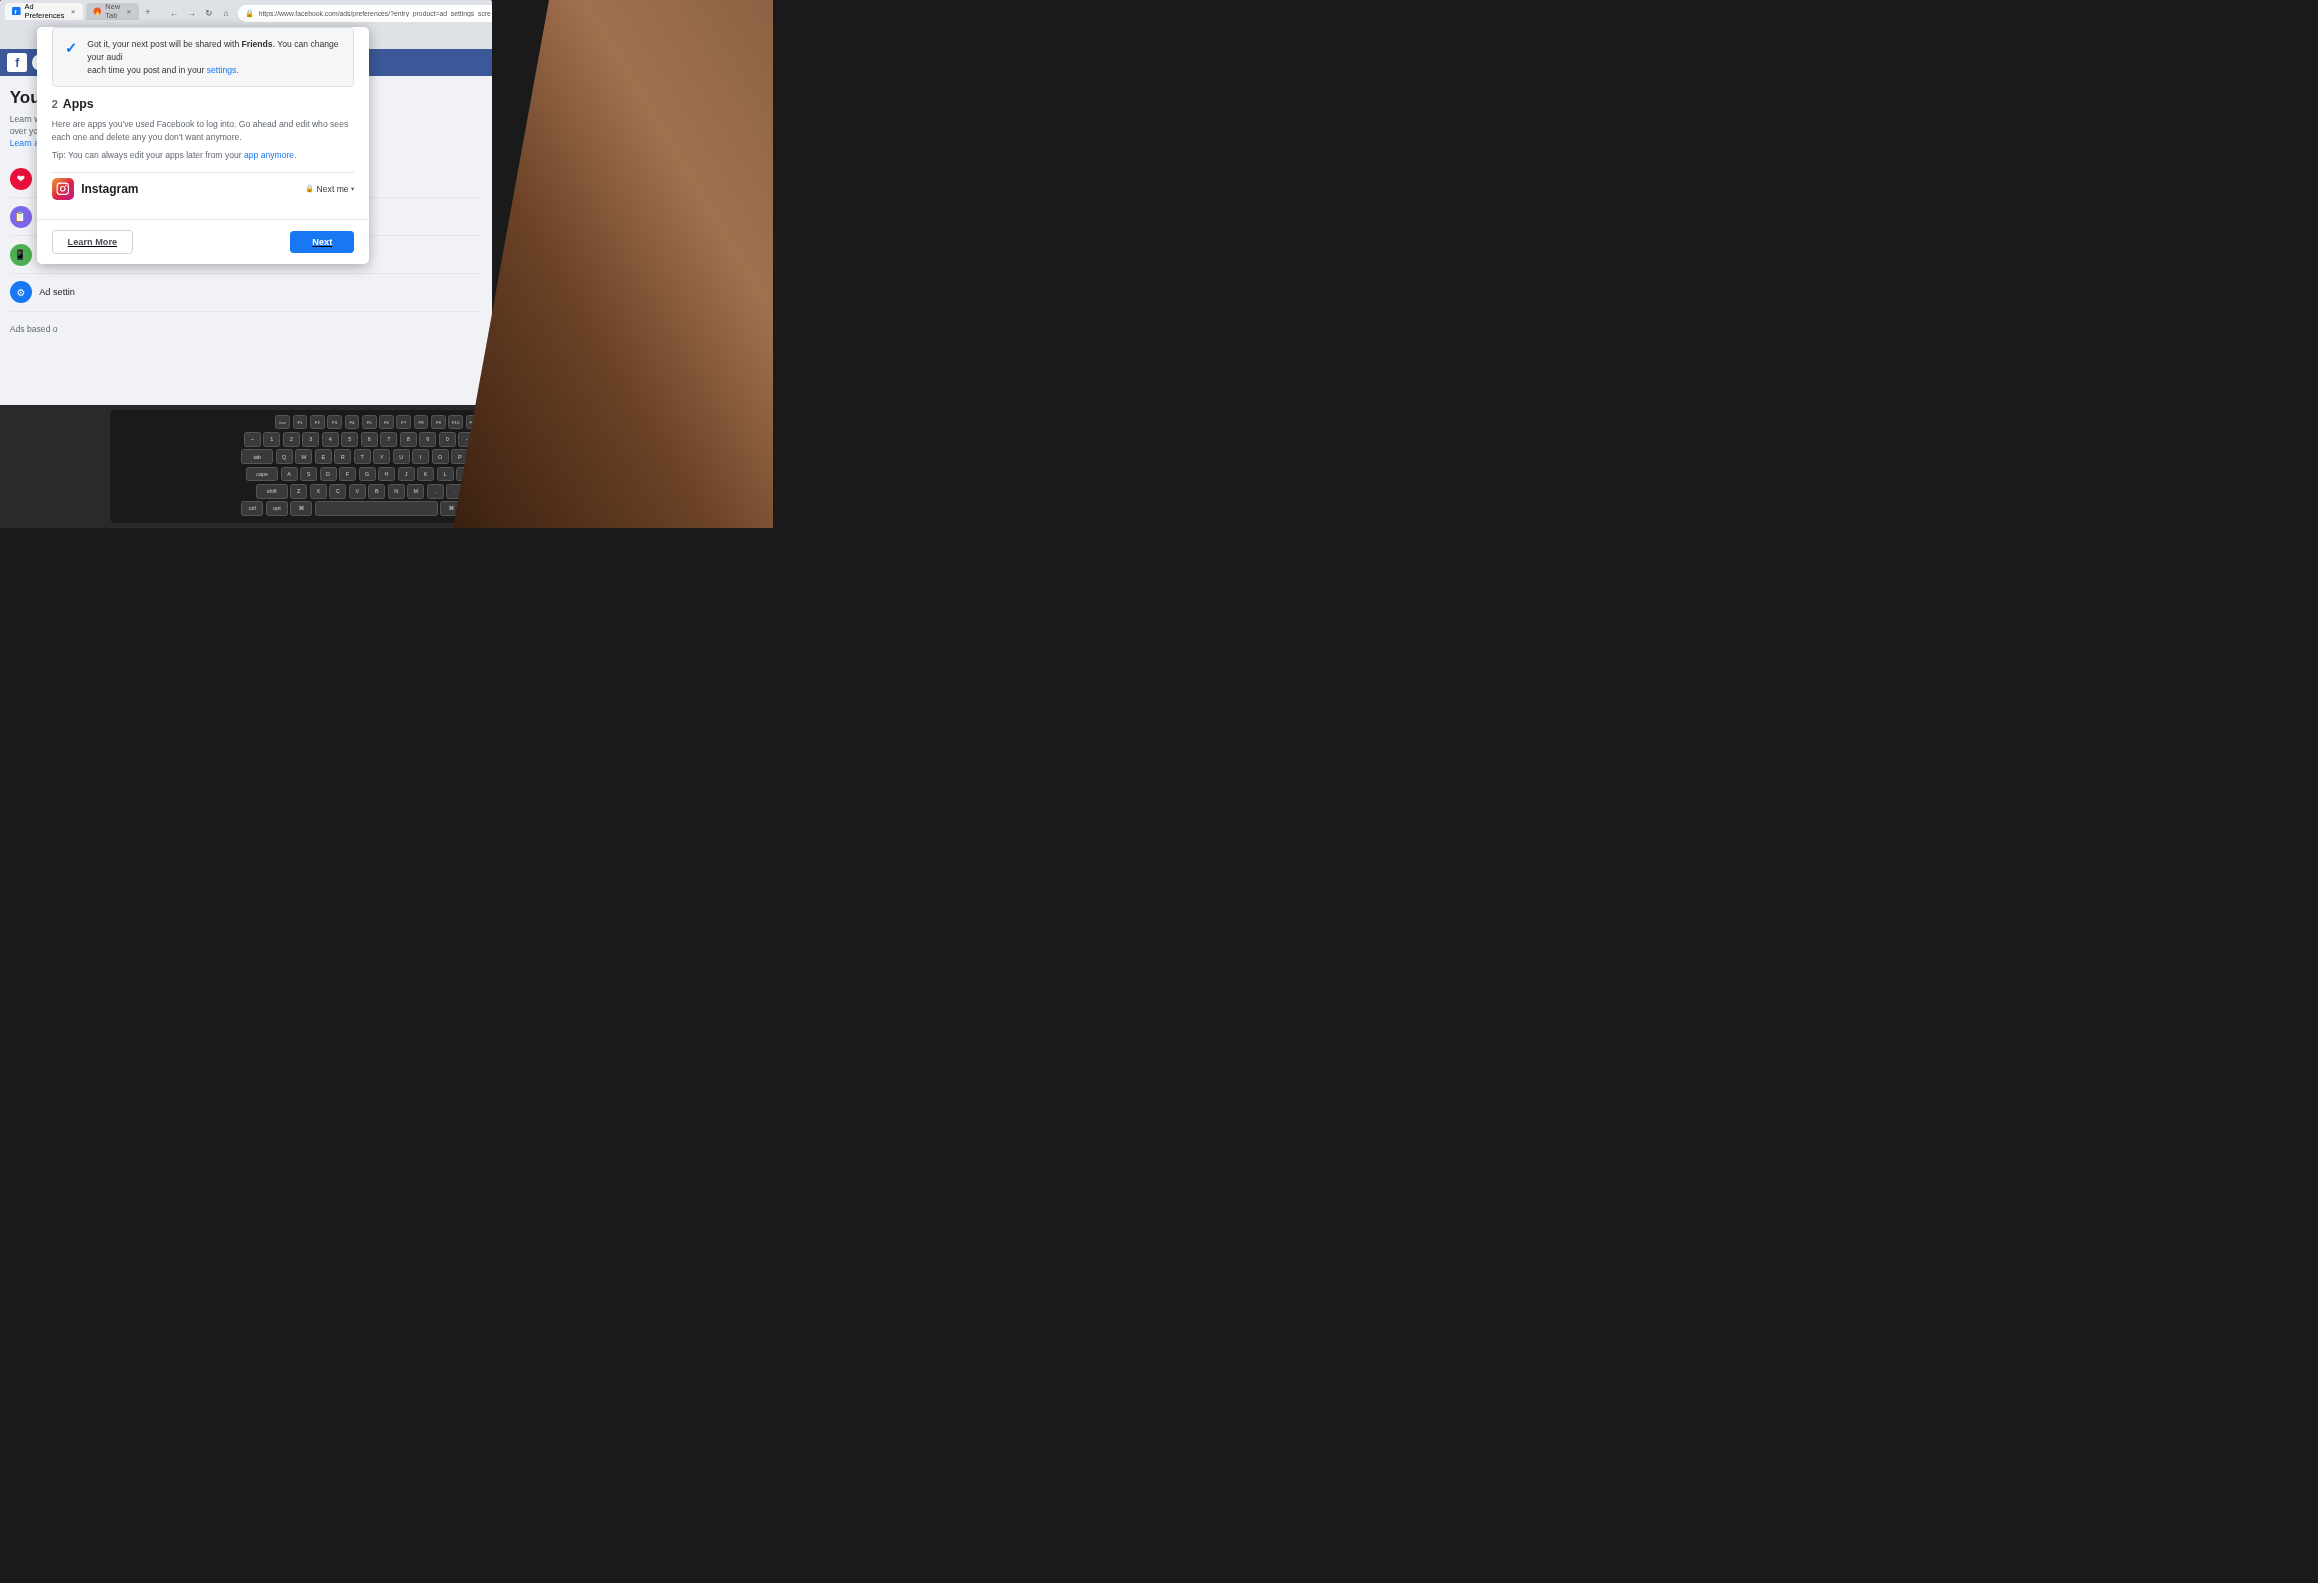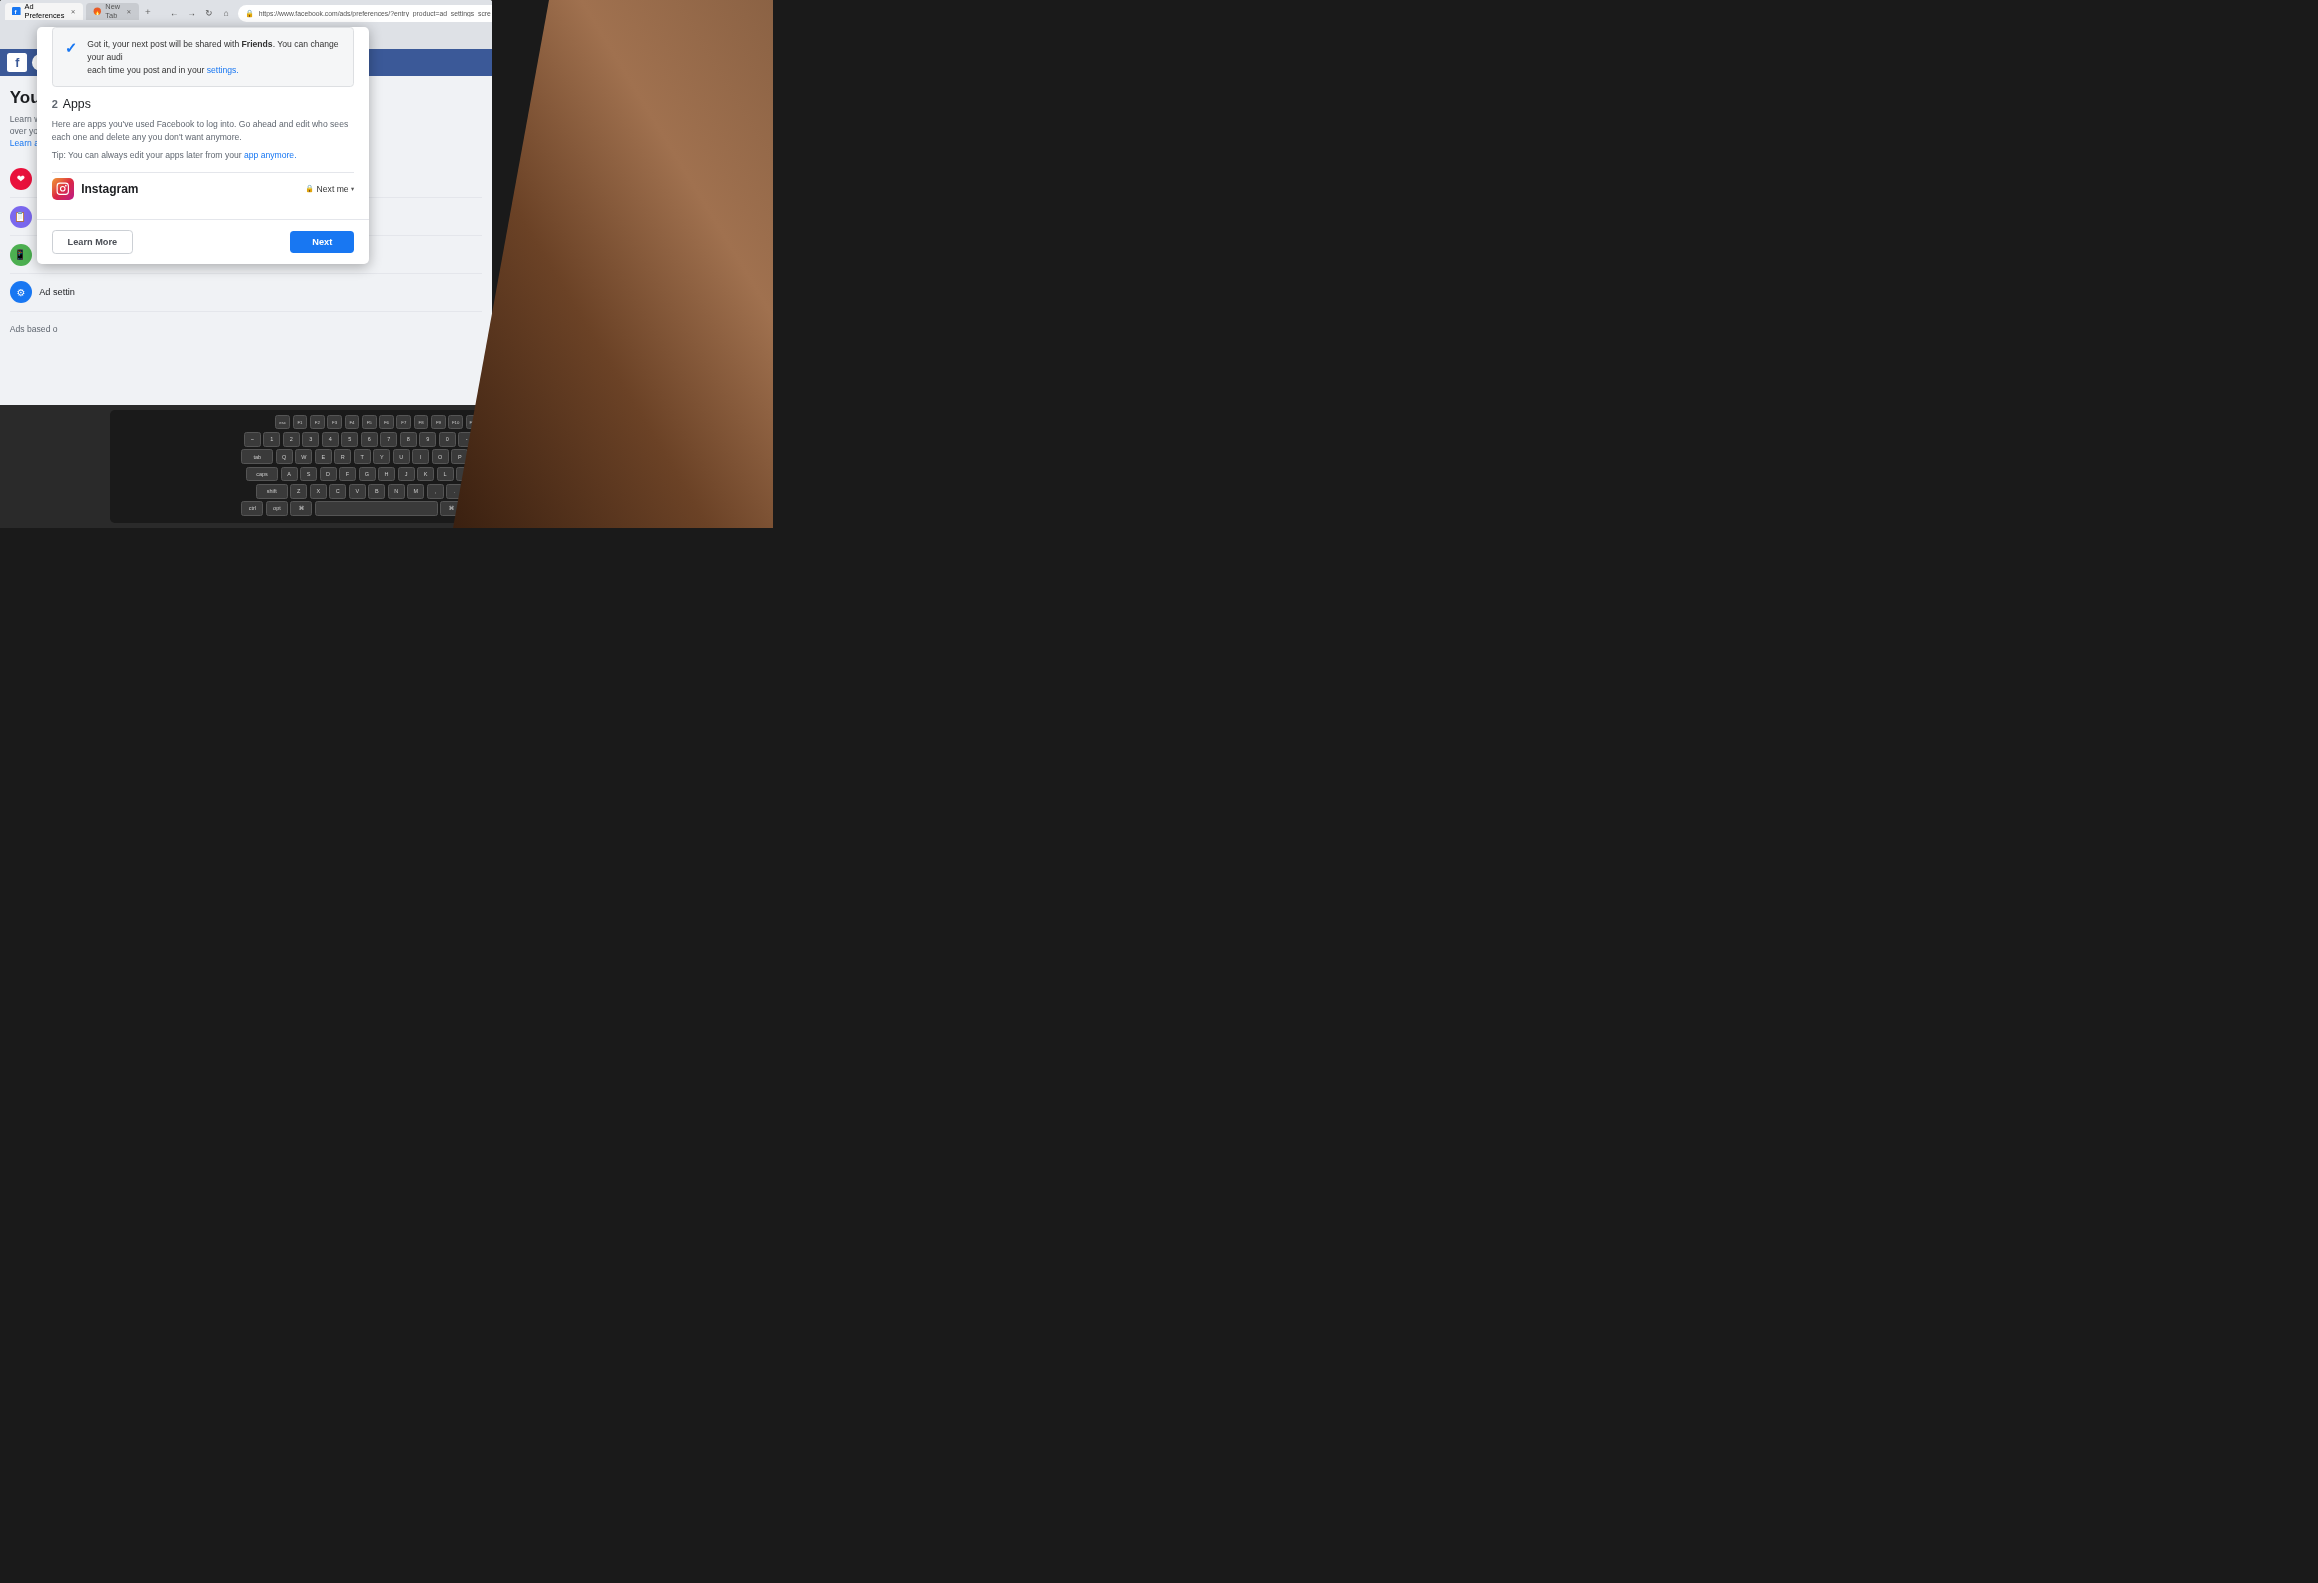--- a/index.html
+++ b/index.html
@@ -330,21 +330,21 @@
     }
 
     .step-num {
       font-size: 11px;
       color: #606770;
       font-weight: bold;
     }
 
     .step-title {
       font-size: 12.3px;
-      font-weight: normal;
+      font-weight: bold;
       color: #1c1e21;
     }
 
     .step-desc {
       font-size: 8.6px;
       color: #606770;
       line-height: 1.5;
       margin-bottom: 4.9px;
     }
 
@@ -407,20 +407,21 @@
     }
 
     
     .modal-footer {
       padding: 9.8px 14.8px;
       display: flex;
       justify-content: space-between;
       align-items: center;
       border-top: 0.6px solid #e4e6eb;
       margin-top: 4.9px;
+      text-decoration: underline;
     }
 
     .btn-learn-more {
       background: white;
       border: 0.6px solid #ccd0d5;
       border-radius: 3.7px;
       padding: 6.2px 14.8px;
       font-size: 9.2px;
       font-weight: 600;
       color: #4b4f56;

